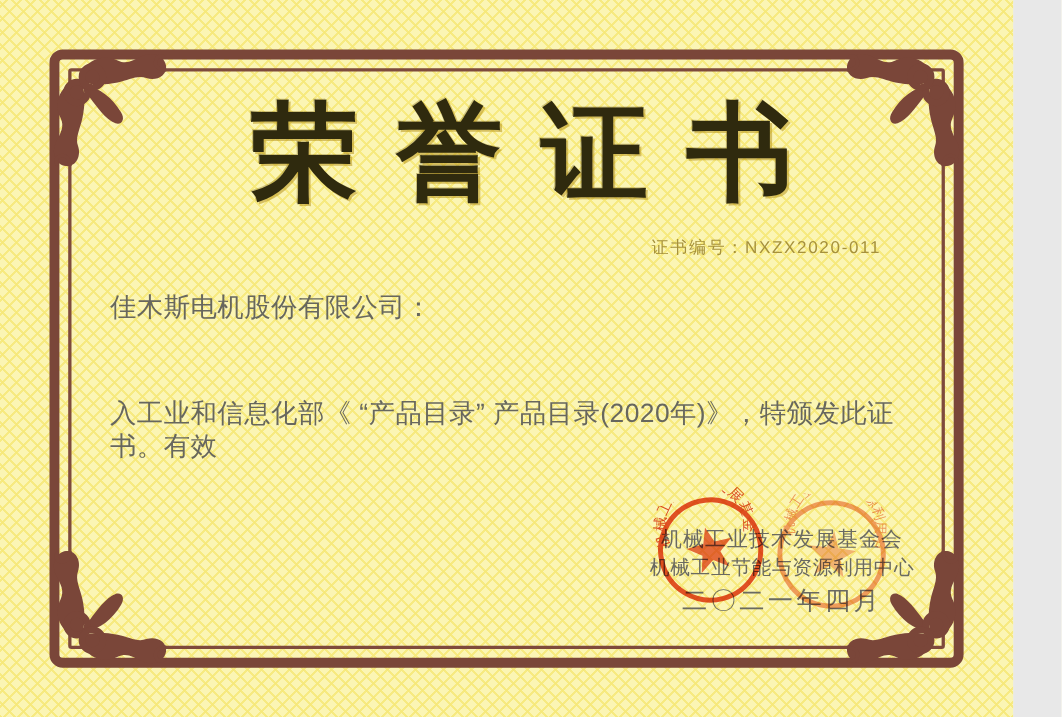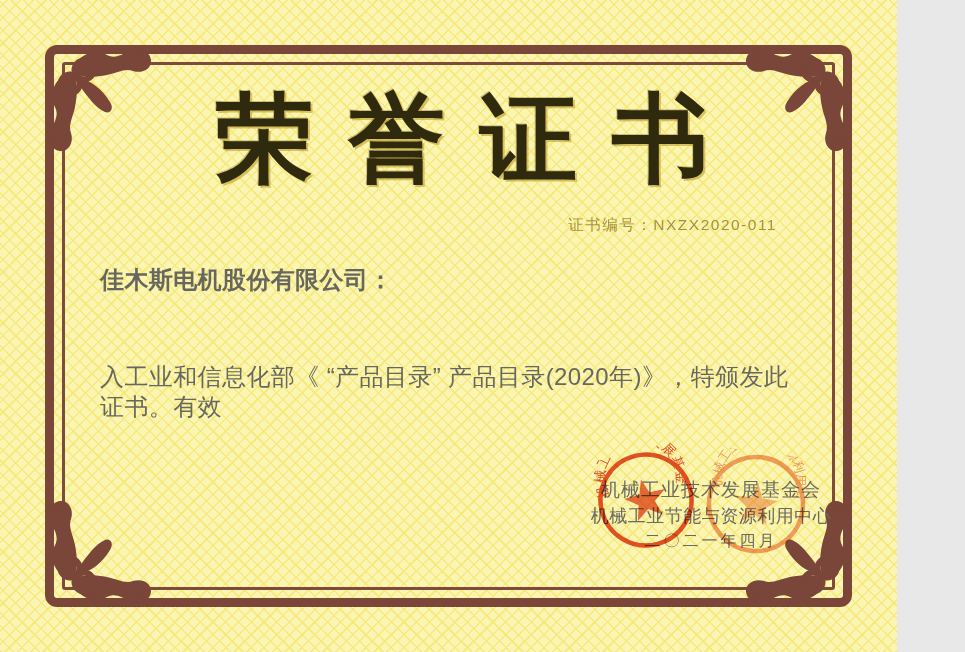--- a/index.html
+++ b/index.html
@@ -10,20 +10,21 @@
   .certificate{
     position:relative;
     width:897px;height:652px;
     overflow:hidden;
     background-color:#fdfbe0;
     
     background-image:
       repeating-linear-gradient(45deg,  rgba(246,232,120,0.85) 0 1.6px, rgba(255,255,255,0) 1.6px 9px),
       repeating-linear-gradient(-45deg, rgba(246,232,120,0.85) 0 1.6px, rgba(255,255,255,0) 1.6px 9px),
       linear-gradient(#fbf5b4,#fbf5b4);
+    padding-left: 24px;
   }
   
   .frame-thick{
     position:absolute; inset:45px;
     border:9px solid #7a4639;
     border-radius:12px;
     pointer-events:none;
   }
   .frame-thin{
     position:absolute; inset:62px;
@@ -57,36 +58,36 @@
     font-family:Liberation Sans, sans-serif;
     font-size:15.5px;letter-spacing:1.5px;
     color:#a6913c;
   }
   
   .bodytext{
     position:absolute;left:100px;right:88px;
     color:#67675e;
     font-size:24px;line-height:30px;letter-spacing:0.4px;
   }
-  .recipient{top:265px;font-weight:bold;}
+  .recipient{top:265px;}
   .line-a{top:314px;text-indent:48px;}
   .line-b{top:362px;}
   .line-c{top:405px;}
   .uline{
     border-bottom:2px solid #6b6b62;
     padding-bottom:1px;
   }
   
   .issuer{
     position:absolute;left:536px;width:350px;
     text-align:center;color:#6a6a61;
   }
   .issuer-1{top:477px;font-size:19px;letter-spacing:1px;}
   .issuer-2{top:504px;font-size:18px;letter-spacing:0.5px;}
-  .issuer-3{top:531px;font-size:16px;letter-spacing:3px;}
+  .issuer-3{top:531px;font-size:23px;letter-spacing:3px;}
   
   .seal{
     position:absolute;pointer-events:none;
     mix-blend-mode:multiply;
   }
   .seal-1{left:596px;top:450px;width:100px;height:100px;opacity:0.92;transform:rotate(-14deg);}
   .seal-2{left:704px;top:452px;width:104px;height:104px;opacity:0.68;transform:rotate(7deg);}
 </style>
 </head>
 <body>

